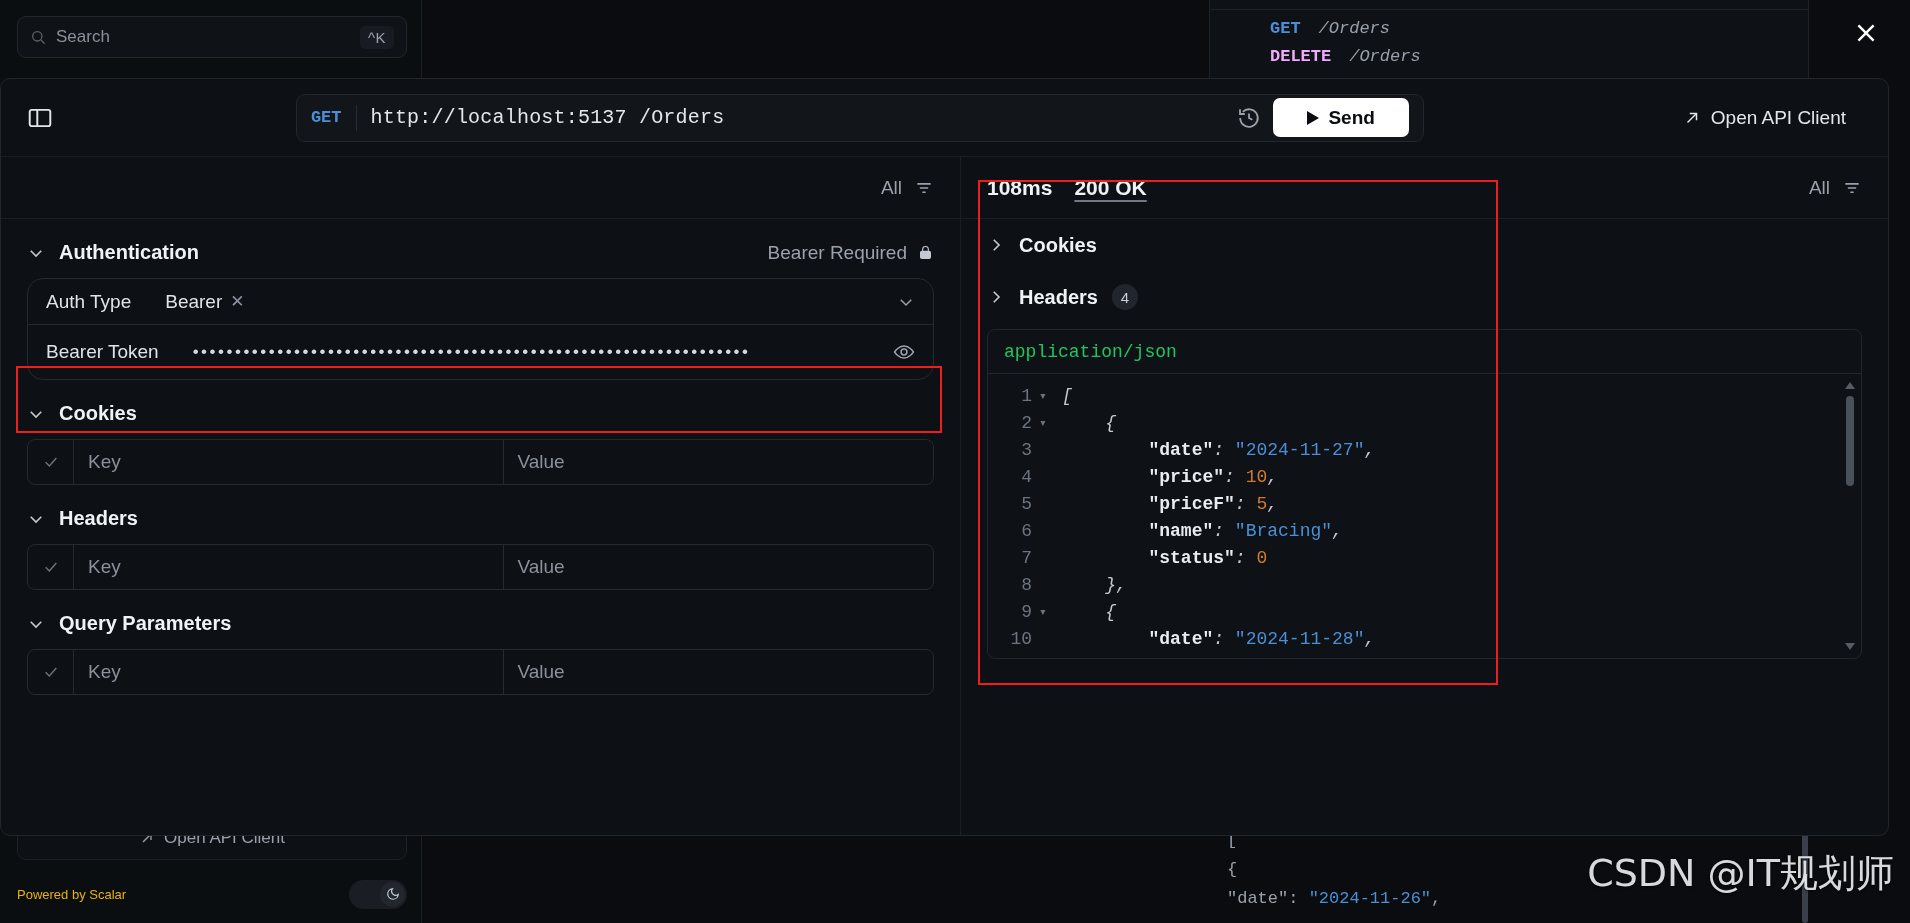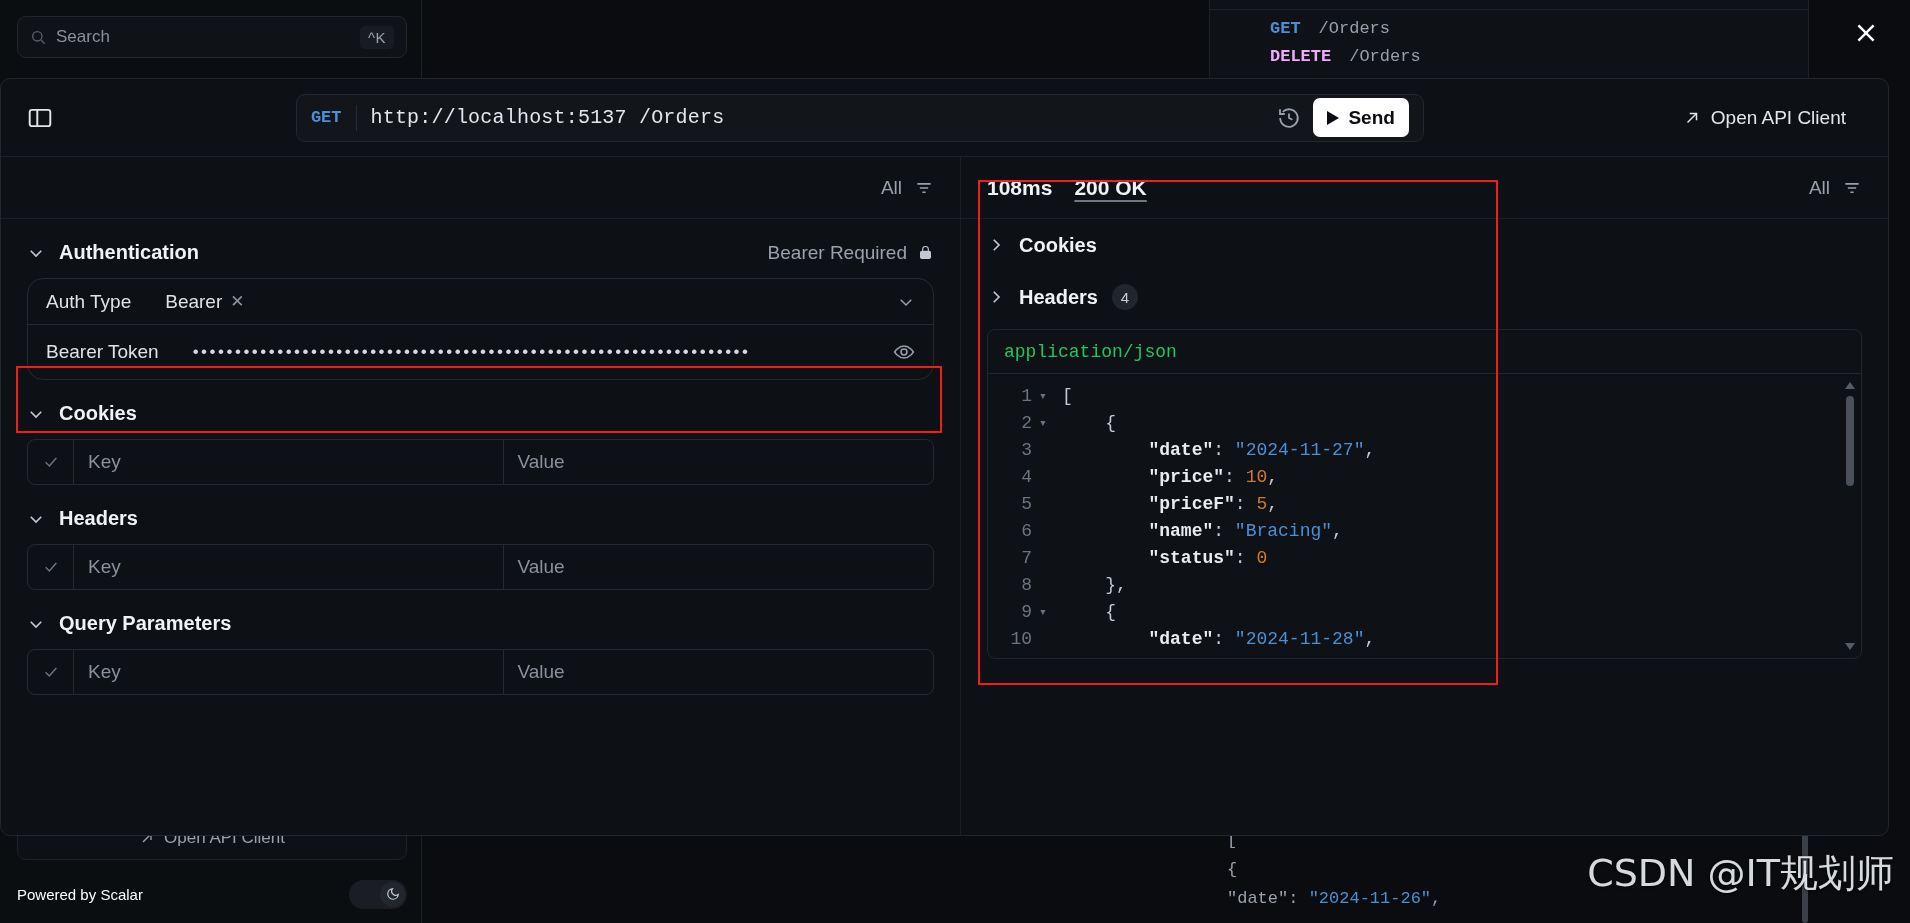--- a/index.html
+++ b/index.html
@@ -66,21 +66,21 @@
   .bg-bottom-btn {
     position:absolute; left:17px; top:816px; width:390px; height:44px;
     border:1px solid #1d2128; border-radius:9px;
     display:flex; align-items:center; justify-content:center; gap:9px;
     color:#99a0ab; font-size:17px; background:#0d1014;
   }
   .bg-powered {
     position:absolute; left:17px; top:877px; width:390px; height:34px;
     display:flex; align-items:center; justify-content:space-between;
   }
-  .bg-powered .pw { color:#ffffff; font-size:15px; }
+  .bg-powered .pw { color:#eab308; font-size:13px; }
   .toggle {
     width:58px; height:29px; background:#1a1e24; border-radius:15px;
     position:relative; display:flex; align-items:center;
   }
   .toggle .knob {
     position:absolute; right:2px; top:2px; width:25px; height:25px;
     border-radius:50%; background:#22272e; display:flex;
     align-items:center; justify-content:center;
   }
 
@@ -114,21 +114,21 @@
     font-weight:bold; font-size:17px; padding-right:14px;
   }
   .urlbar .vsep { width:1px; height:26px; background:#262c34; }
   .urlbar .url {
     flex:1; padding-left:14px; color:#e3e7ec;
     font-family:"Liberation Mono", monospace; font-size:20px; letter-spacing:.2px;
   }
   .urlbar .hist { width:24px; height:24px; flex:0 0 24px; margin-right:12px; cursor:pointer; }
   .send-btn {
     background:#ffffff; color:#0b0d10; border-radius:7px; height:39px;
-    display:flex; align-items:center; gap:9px; padding:0 14px;
+    display:flex; align-items:center; gap:9px; padding:0 34px;
     font-size:19px; font-weight:bold; cursor:pointer;
   }
   .send-btn .tri {
     width:0; height:0; border-left:12px solid #0b0d10;
     border-top:7px solid transparent; border-bottom:7px solid transparent;
   }
   .open-api {
     flex:0 0 auto; display:flex; align-items:center; gap:10px;
     color:#e3e7ec; font-size:19px; padding:10px 16px; cursor:pointer;
     border-radius:8px;
@@ -229,21 +229,21 @@
   .gline .num { min-width:24px; text-align:right; }
   .gline .fold { width:14px; color:#6b7480; font-size:13px; }
   .code-lines {
     flex:1 1 auto; padding-top:8px;
     font-family:"Liberation Mono", monospace; font-size:18px; color:#e3e7ec;
   }
   .cline { height:27px; display:flex; align-items:center; white-space:pre; }
   .k { color:#e8ecf1; font-weight:bold; }
   .s { color:#4b8fd6; }
   .n { color:#d2792c; }
-  .p { color:#c3c9d2; }
+  .p { color:#c3c9d2;font-style:italic; }
 
   .code-sb {
     position:absolute; right:6px; top:8px; width:10px; bottom:8px;
   }
   .code-sb .arrow-up, .code-sb .arrow-dn {
     position:absolute; left:0; width:0; height:0; border-left:5px solid transparent;
     border-right:5px solid transparent;
   }
   .code-sb .arrow-up { top:0; border-bottom:7px solid #555c66; }
   .code-sb .arrow-dn { bottom:0; border-top:7px solid #555c66; }

